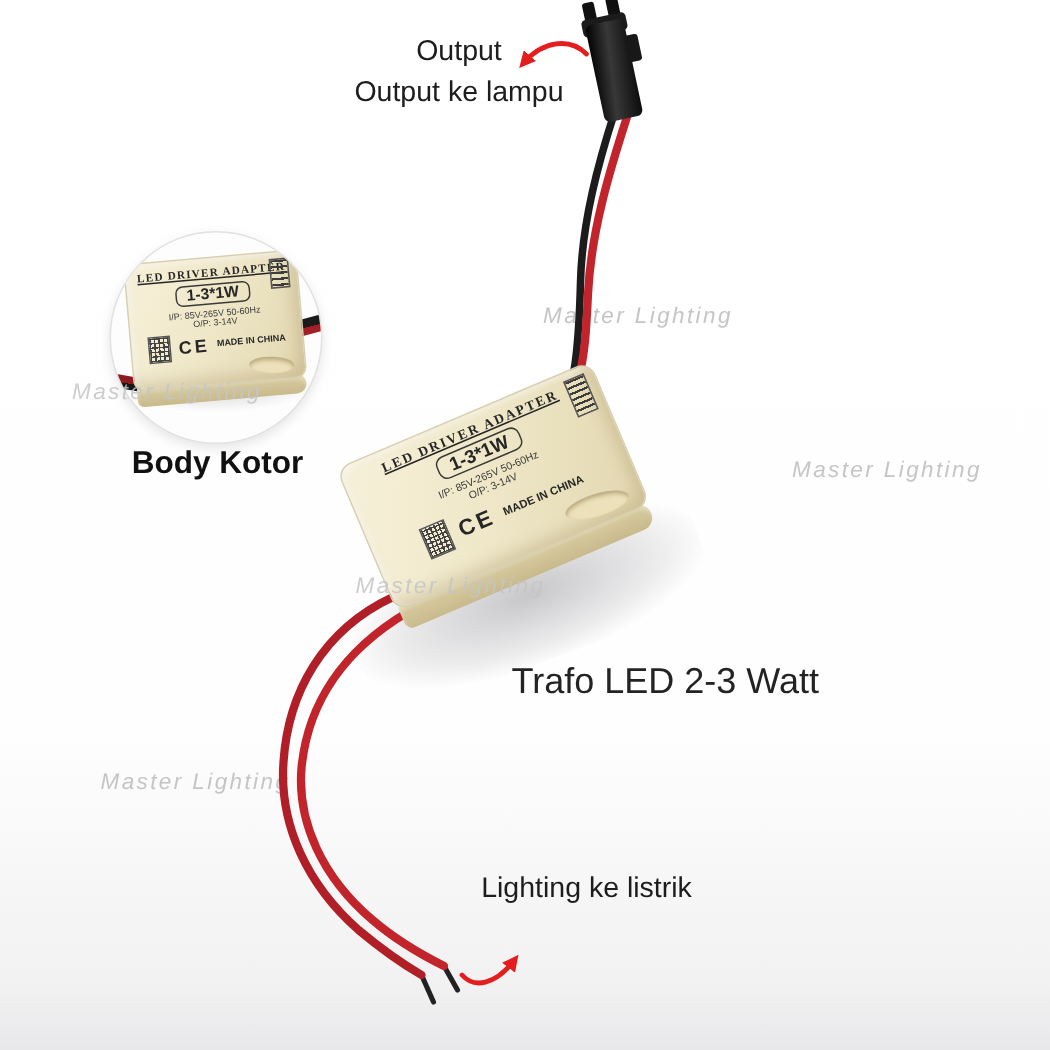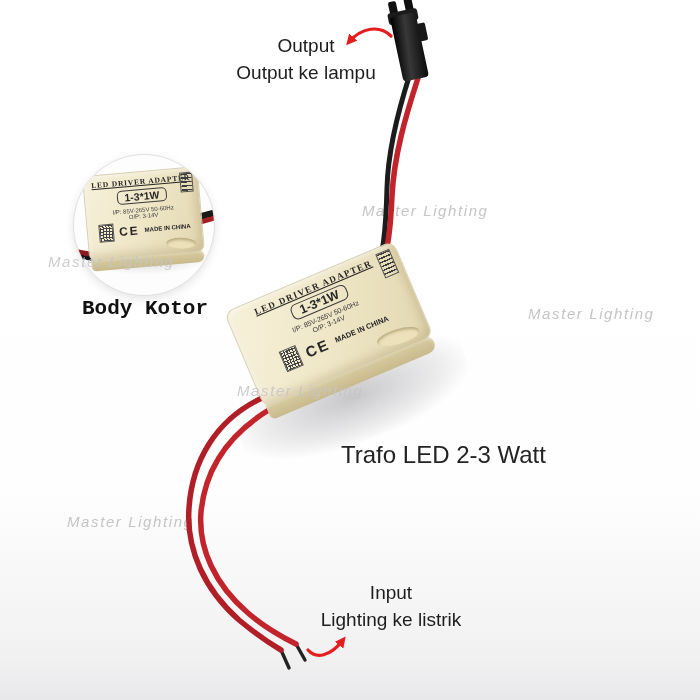--- a/index.html
+++ b/index.html
@@ -88,24 +88,24 @@
   .device-inset .lbl-spec1{font-size:6px;margin-top:3px;}
   .device-inset .lbl-spec2{font-size:6px;}
   .device-inset .lbl-row{margin-top:2px;gap:5px;}
   .device-inset .qr{width:13px;height:16px;}
   .device-inset .ce{font-size:12px;}
   .device-inset .origin{font-size:6px;}
   .device-inset .barcode{right:5px;top:4px;width:11px;height:18px;}
   
   .anno{position:absolute;color:#1d1d1d;text-align:center;z-index:8;}
   .anno .line{font-size:19px;line-height:27px;}
-  .anno-output{left:211px;top:32px;width:190px;}
+  .anno-output{left:211px;top:21px;width:190px;}
   .anno-input{left:296px;top:579px;width:190px;}
   .caption{position:absolute;left:73px;top:297px;width:144px;text-align:center;
-    font-size:21px;font-weight:bold;color:#111;z-index:8;font-family:Liberation Mono, monospace;}
+    font-size:21px;font-weight:bold;color:#111;z-index:8;}
   .title{position:absolute;left:341px;top:441px;font-size:24px;color:#232323;z-index:8;white-space:nowrap;}
 </style>
 </head>
 <body>
 
 <div class="canvas">
 
   <div class="shadow-main"></div>
 
   <span class="wm wm-under" style="left:362px;top:202px;">Master Lighting</span>
@@ -194,20 +194,19 @@
   <div class="anno anno-output">
     <div class="line">Output</div>
     <div class="line">Output ke lampu</div>
   </div>
 
   <div class="caption">Body Kotor</div>
 
   <div class="title">Trafo LED 2-3 Watt</div>
 
   <div class="anno anno-input">
-    <div class="line">Input</div>
     <div class="line">Lighting ke listrik</div>
   </div>
 
   <span class="wm wm-top" style="left:48px;top:253px;">Master Lighting</span>
   <span class="wm wm-top" style="left:237px;top:382px;">Master Lighting</span>
 
 </div>
 
 </body></html>

